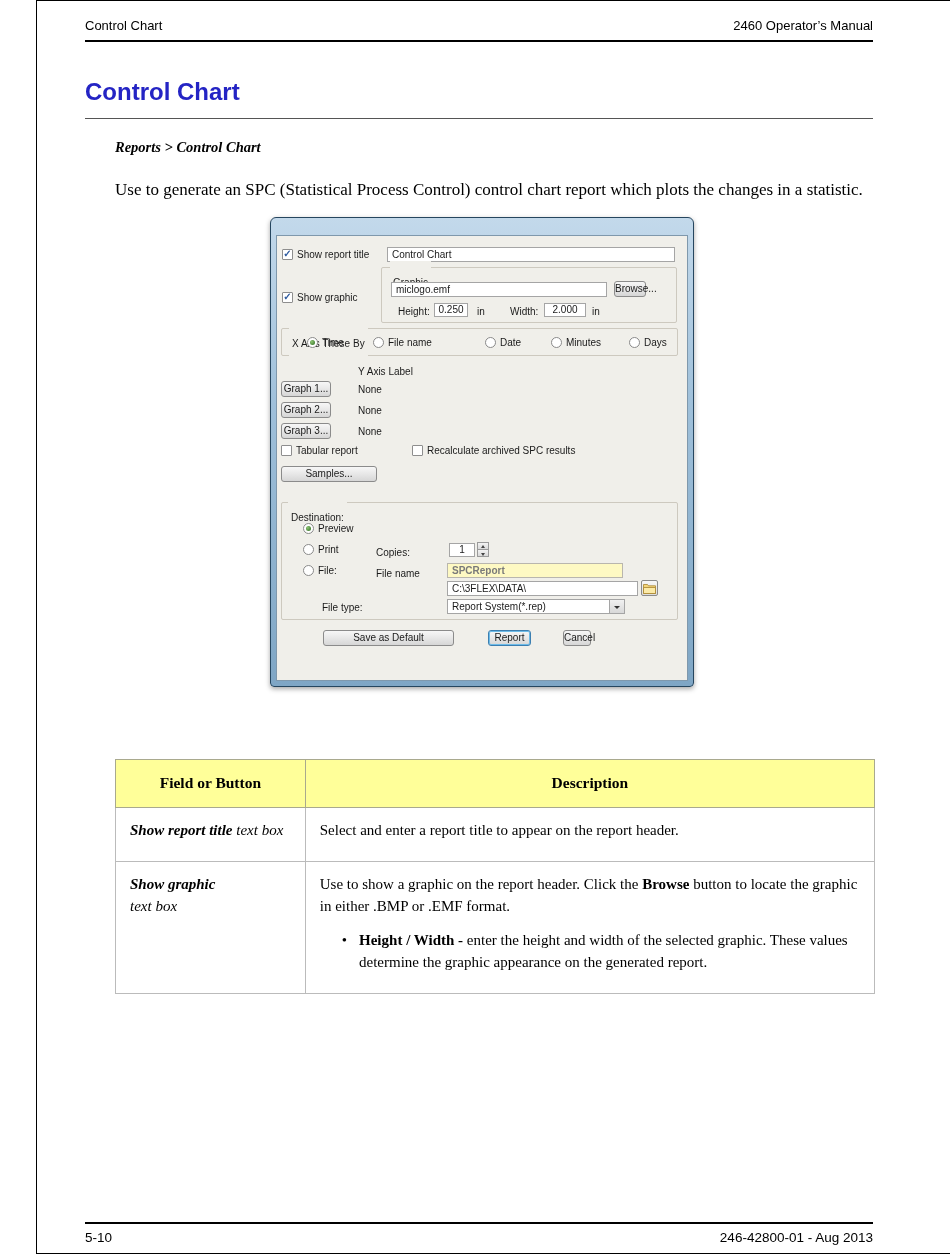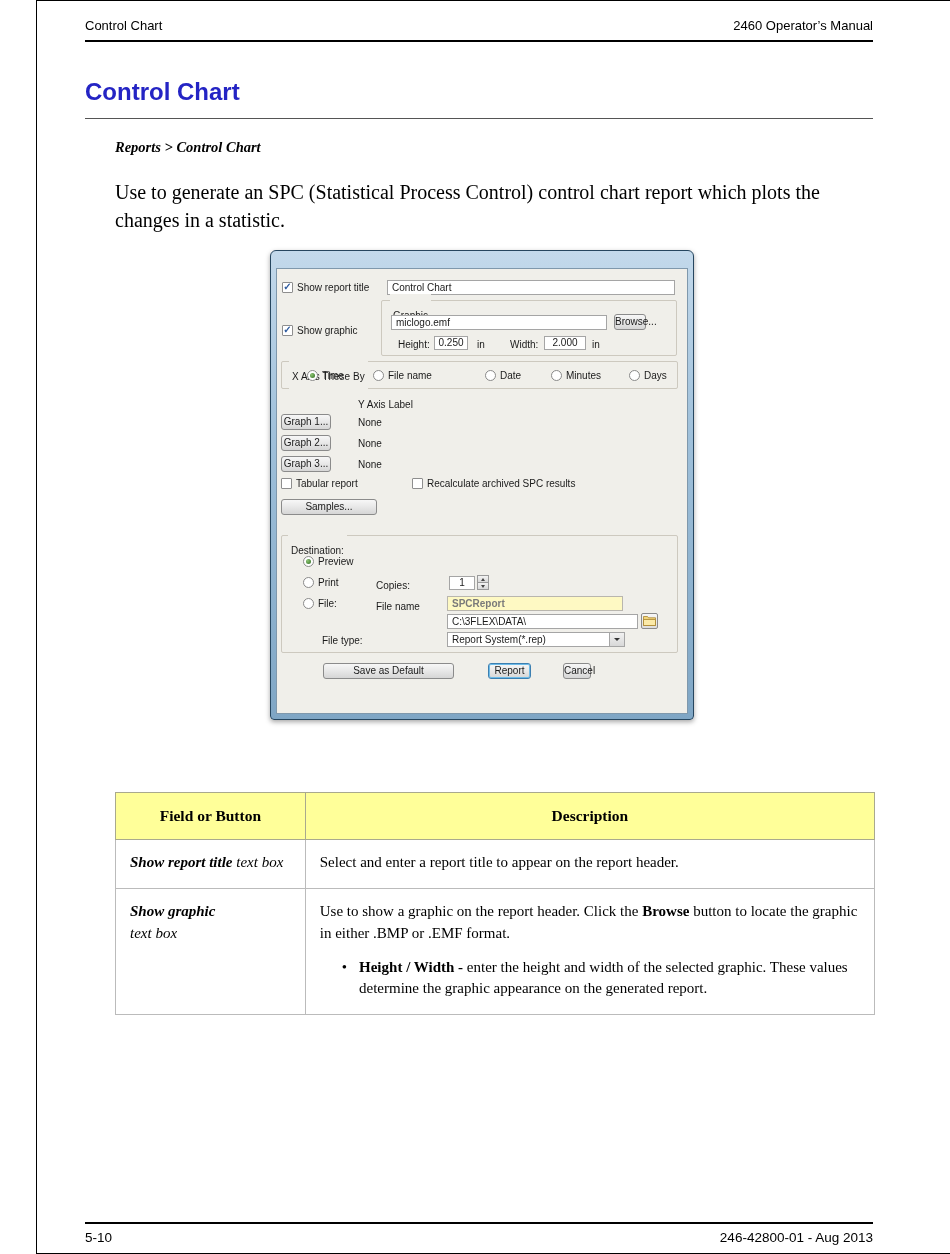--- a/index.html
+++ b/index.html
@@ -15,21 +15,21 @@
     margin:0 112px 0 48px; padding:17px 0 7px; border-bottom:2px solid #000;
     font-family:"Liberation Sans", sans-serif; font-size:13px;
   }
   
   h1.doc-title {
     margin:36px 112px 0 48px; padding-bottom:12px; border-bottom:1px solid #555;
     font-family:"Liberation Sans", sans-serif; font-size:24px; font-weight:bold;
     color:#2424C4;
   }
   .breadcrumb { margin:20px 112px 0 78px; font-size:14.5px; font-weight:bold; font-style:italic; }
-  .intro { margin:22px 112px 0 78px; max-width:762px; font-size:20px; line-height:1.42; }
+  .intro { margin:22px 112px 0 78px; max-width:762px; font-size:17px; line-height:1.42; }
 
   
   .dialog {
     margin:15px 0 0 233px; width:424px; position:relative;
     border:1px solid #26465F; border-radius:6px 6px 4px 4px;
     background:linear-gradient(180deg,#C3D9EB 0%,#9FC0DA 40%,#7FA6C5 100%);
     padding:17px 5px 5px; box-shadow:0 2px 5px rgba(0,0,0,.35);
   }
   .dlg-title { position:absolute; top:1px; left:1px; right:1px; height:16px; border-radius:5px 5px 0 0; }
   .dlg-body {
@@ -100,21 +100,21 @@
   
   table.doc-table {
     margin:72px 0 0 78px; width:760px; border-collapse:collapse;
     font-size:15px; line-height:1.45;
   }
   table.doc-table th {
     background:#FFFF99; border:1px solid #A9A98E; padding:12px 8px;
     font-size:15.5px; font-weight:bold; text-align:center;
   }
   table.doc-table td {
-    border:1px solid #BBBBBB; vertical-align:top; padding:12px 14px 14px;
+    border:1px solid #BBBBBB; vertical-align:top; padding:12px 14px 20px;
   }
   .fname { font-weight:bold; font-style:italic; }
   .fsuffix { font-style:italic; }
   .block { display:block; }
   .desc-p { margin:0; }
   .bullet { display:flex; gap:12px; margin:12px 0 0 22px; }
   .bullet-glyph { flex:0 0 auto; }
 
   
   .page-footer {

